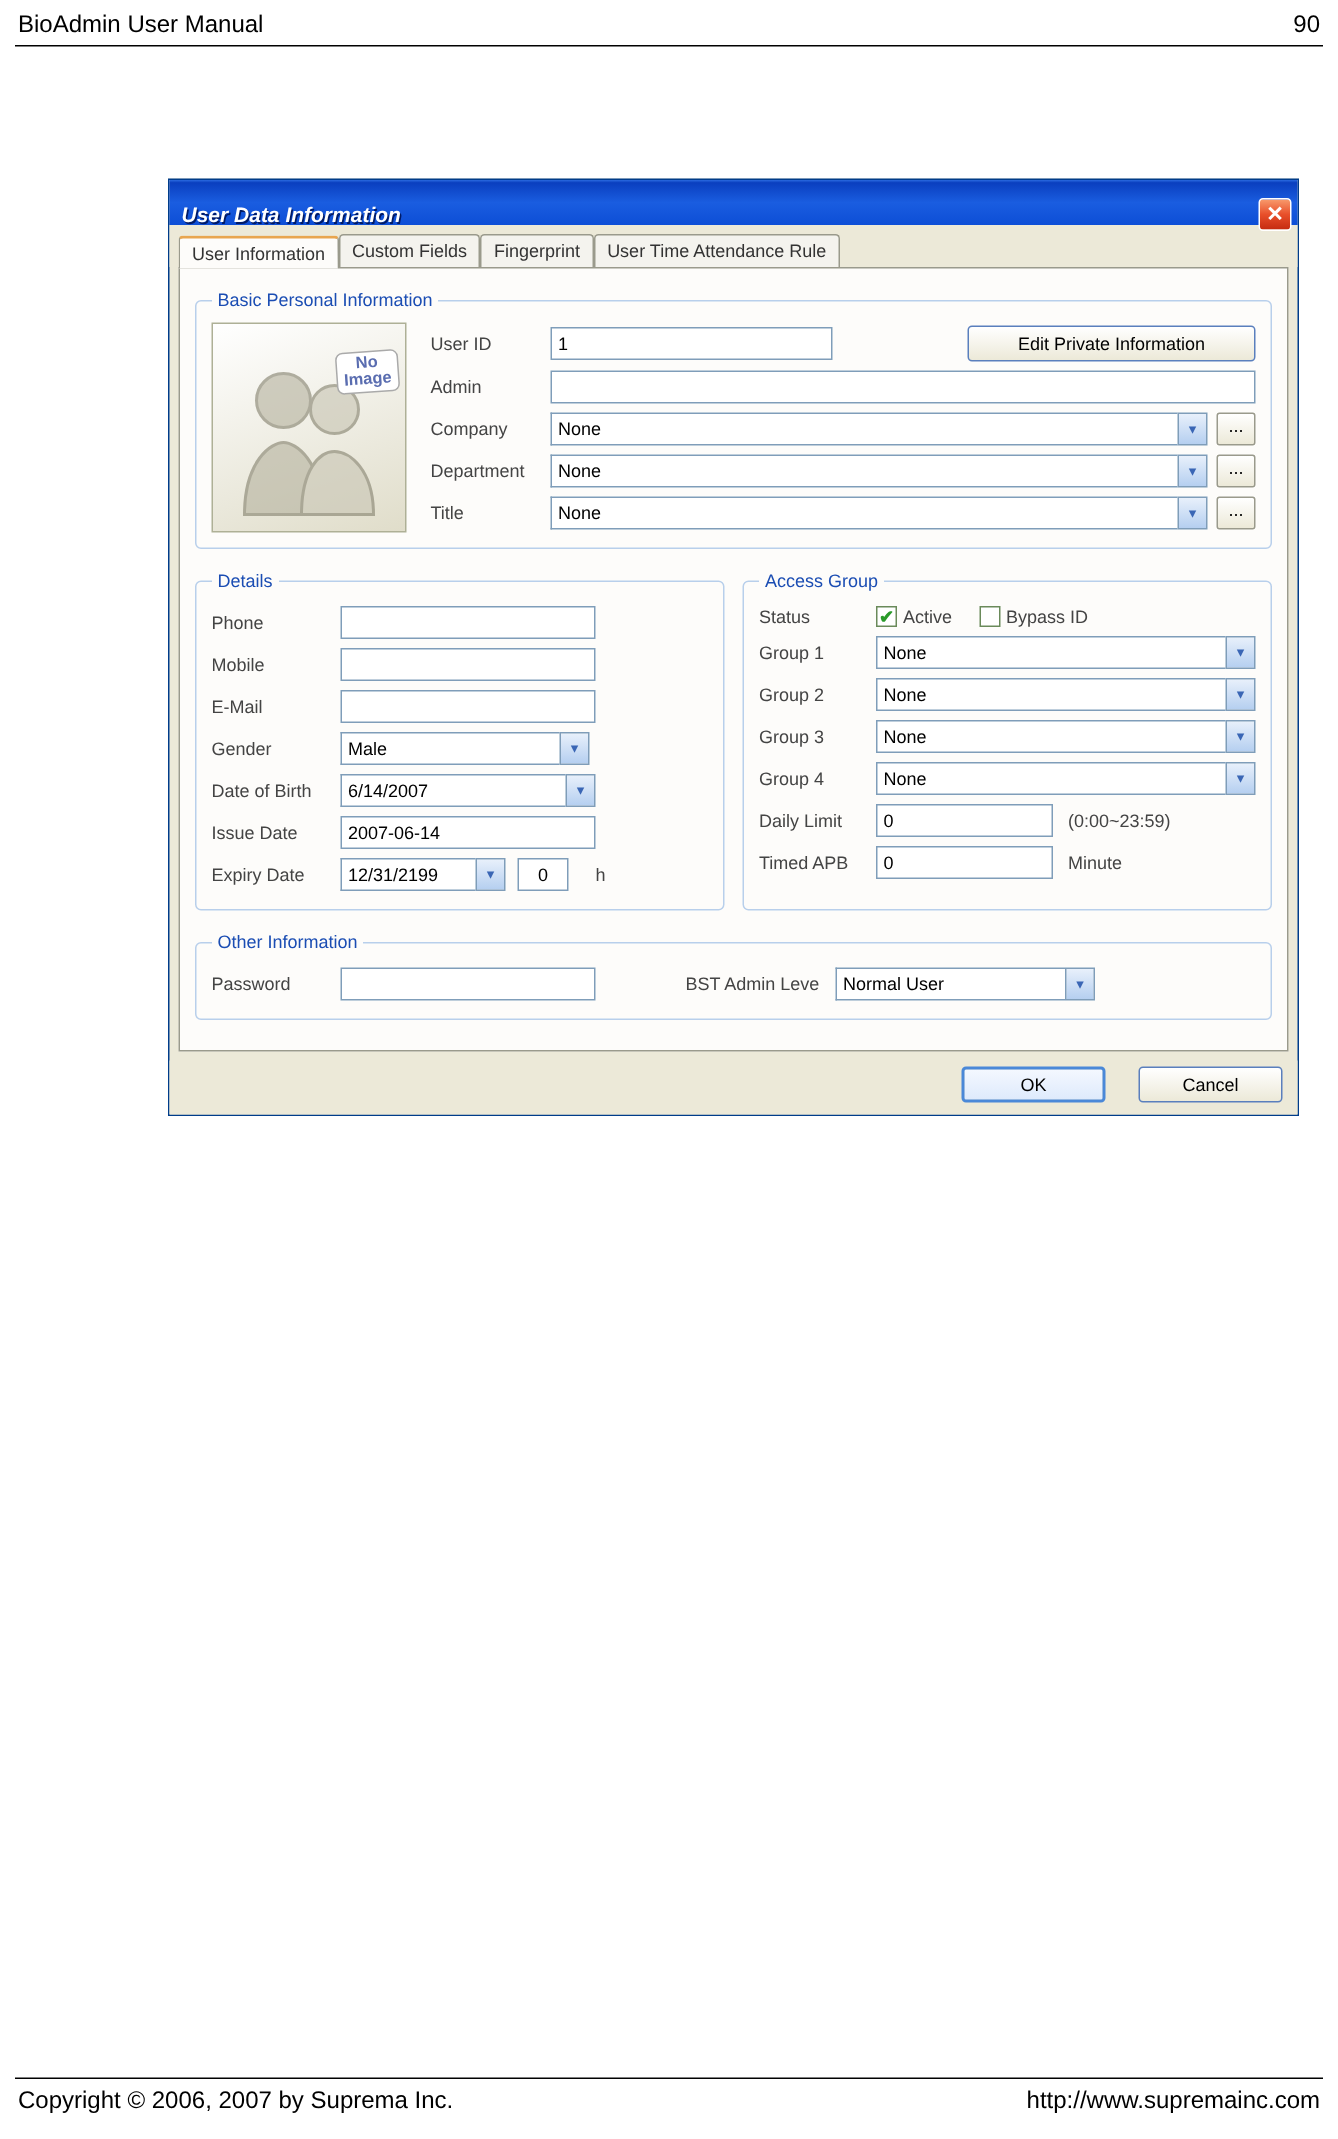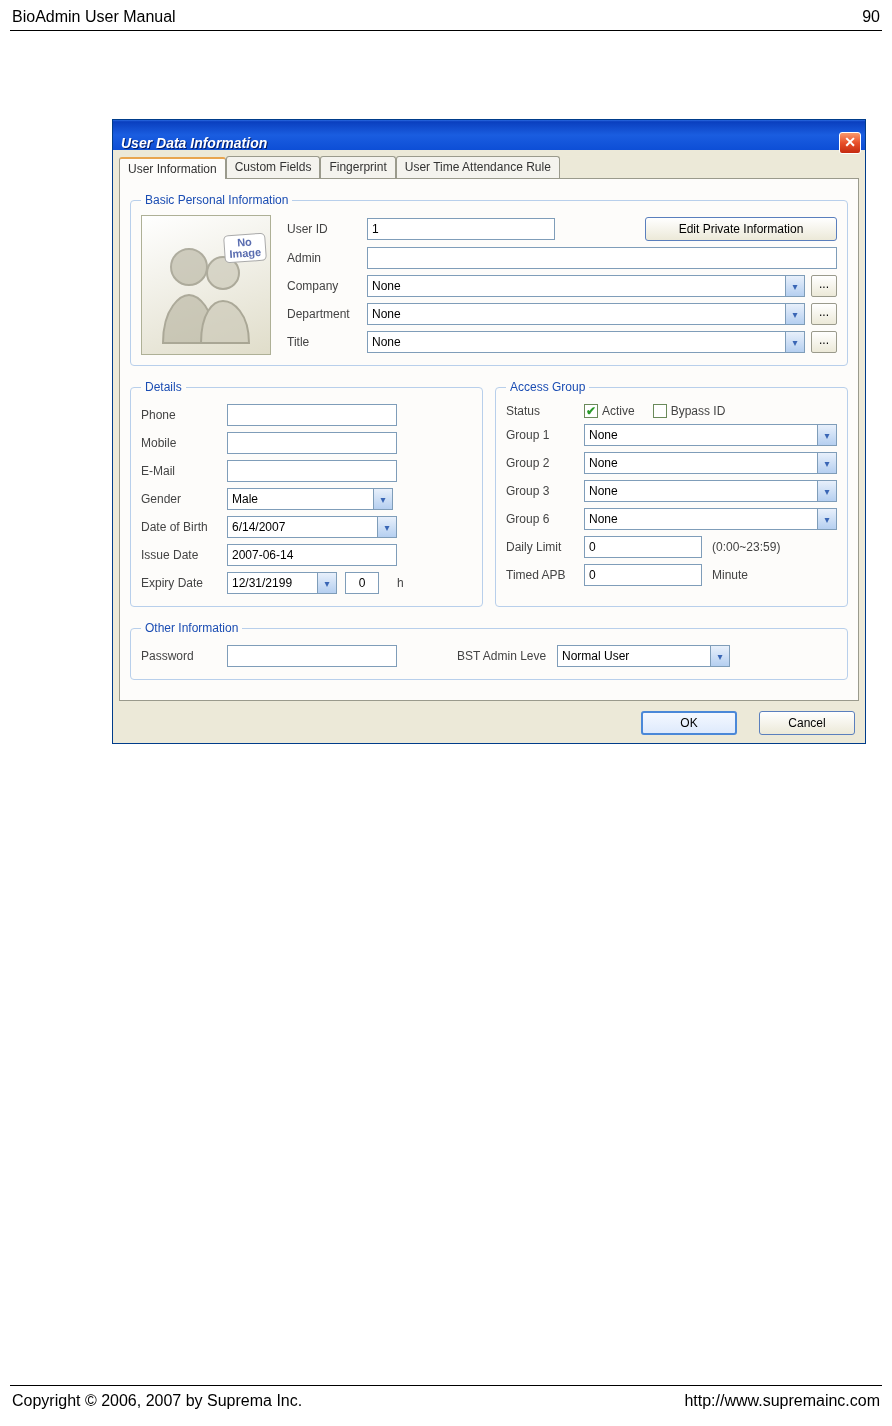--- a/index.html
+++ b/index.html
@@ -396,21 +396,21 @@
               </div>
           </div>
           <div class="row" style="margin-top:6px">
               <span class="lbl lbl-a">Group 3</span>
             <div class="select-wrap" style="flex:1">
                 <div class="select-body">None</div>
                 <div class="select-arrow">▾</div>
               </div>
           </div>
           <div class="row" style="margin-top:6px">
-              <span class="lbl lbl-a">Group 6</span>
+              <span class="lbl lbl-a">Group 4</span>
             <div class="select-wrap" style="flex:1">
                 <div class="select-body">None</div>
                 <div class="select-arrow">▾</div>
               </div>
           </div>
           <div class="row" style="margin-top:6px">
               <span class="lbl lbl-a">Daily Limit</span>
             <input class="input" style="width: 118px;" value="0">
             <span class="lbl" style="margin-left:10px">(0:00~23:59)</span>
           </div>

